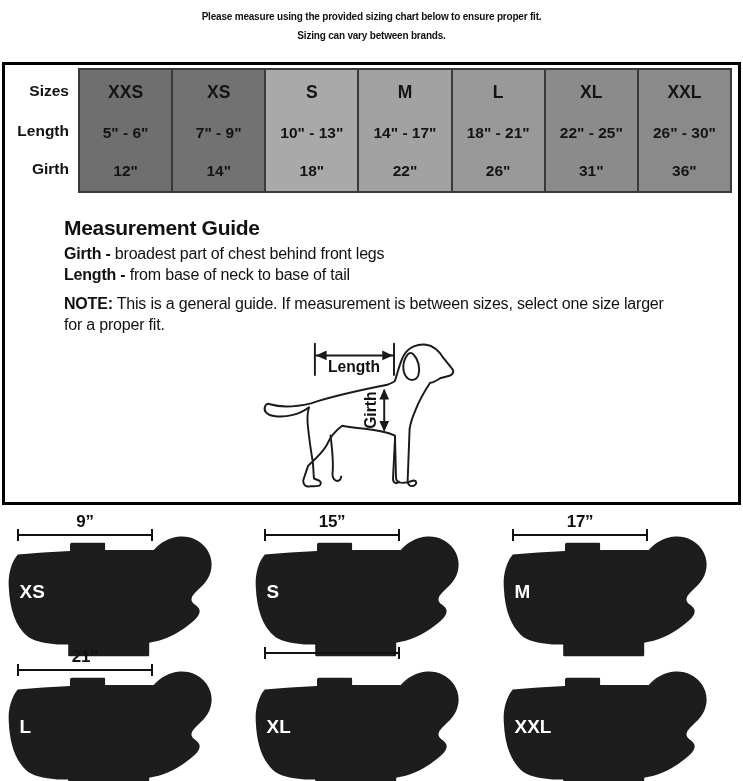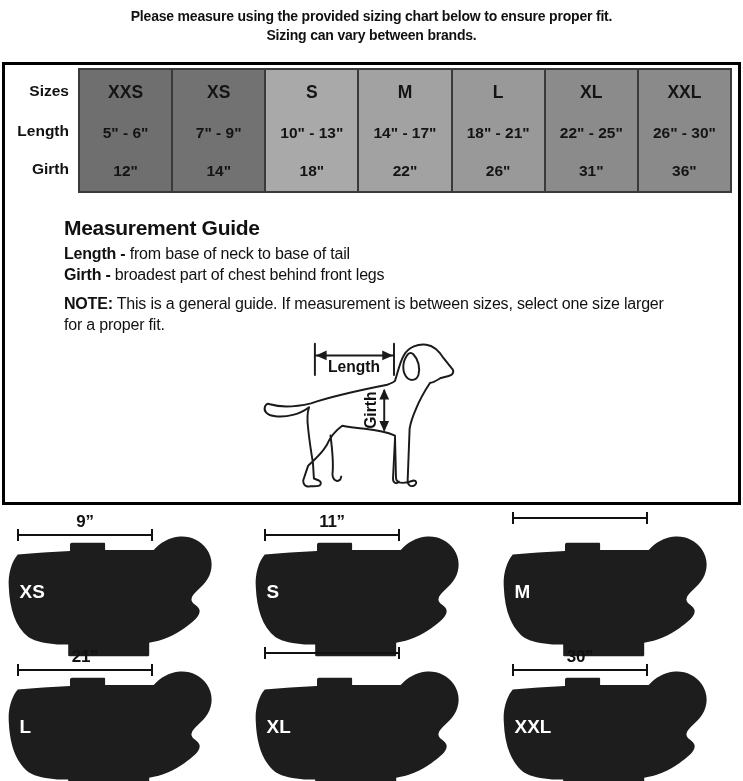--- a/index.html
+++ b/index.html
@@ -2,21 +2,21 @@
 <html><head>
 <meta charset="utf-8">
 <style>
   html,body{margin:0;padding:0;}
   body{
     width:743px;height:781px;position:relative;background:#fff;
     font-family:"Liberation Sans","DejaVu Sans",sans-serif;color:#111;
     overflow:hidden;
   }
   
-  .header{padding-top:7px;text-align:center;font-weight:bold;font-size:14px;line-height:19px;letter-spacing:-0.2px;}
+  .header{padding-top:7px;text-align:center;font-weight:bold;font-size:10px;line-height:19px;letter-spacing:-0.2px;}
   
   .main-box{
     position:absolute;left:2px;top:62px;width:733px;height:437px;
     border:3px solid #000;background:#fff;
   }
   
   .size-table{display:flex;margin:3px 6px 0 0;}
   .row-labels{width:73px;display:flex;flex-direction:column;}
   .row-labels .lbl{display:flex;align-items:center;justify-content:flex-end;padding-right:9px;font-weight:bold;font-size:15.5px;}
   .cols{flex:1;display:flex;border:2px solid #3a3a3a;}
@@ -97,22 +97,22 @@
       <div class="col" style="background-color: rgb(138, 138, 138);">
         <div class="cell r-size">XXL</div>
         <div class="cell r-length">26" - 30"</div>
         <div class="cell r-girth">36"</div>
       </div>
     </div>
   </div>
 
   <div class="guide">
     <h2>Measurement Guide</h2>
+    <p><span class="b">Girth -</span><span> broadest part of chest behind front legs</span></p>
     <p><span class="b">Length -</span><span> from base of neck to base of tail</span></p>
-    <p><span class="b">Girth -</span><span> broadest part of chest behind front legs</span></p>
     <p class="note"><span class="b">NOTE:</span><span> This is a general guide. If measurement is between sizes, select one size larger for a proper fit.</span></p>
   </div>
 
   <div class="dog-wrap">
     <svg viewBox="0 0 360 170">
       <g fill="none" stroke="#1a1a1a" stroke-width="2" stroke-linejoin="round" stroke-linecap="round">
 
         <path d="M139,108 L137,148 C137,153 141,154 143,151"></path>
         <path d="M73,104 C75,120 76,135 75,143 C75,150 80,152 83,149 L84,146"></path>
 
@@ -180,31 +180,32 @@
       <div class="measure-line"></div>
     </div>
     <svg class="coat-svg" viewBox="0 0 230 135">
       <path fill="#1d1d1d" d="M12,22 C5,30 1,44 2,58 C3,82 9,102 24,114 C32,119 44,121 56,122 L68,122 L68,134 C68,135 69,135 70,135 L156,135 C158,135 158,134 158,133 L158,120 C172,118 186,112 197,104 C206,97 215,91 214,84 C213,78 204,77 205,71 C206,65 217,59 223,49 C229,39 229,26 222,16 C215,6 203,1 192,2 C180,3 170,9 163,17 L109,17 L109,10 C109,9 108,9 107,9 L72,9 C71,9 70,10 70,11 L70,18 C50,19 30,20 12,22 Z"></path>
       <text x="14" y="70">XS</text>
     </svg>
   </div>
 
   <div class="coat-cell">
     <div class="measure">
-      <span class="measure-label">11”</span>
+      <span class="measure-label">15”</span>
       <div class="measure-line"></div>
     </div>
     <svg class="coat-svg" viewBox="0 0 230 135">
       <path fill="#1d1d1d" d="M12,22 C5,30 1,44 2,58 C3,82 9,102 24,114 C32,119 44,121 56,122 L68,122 L68,134 C68,135 69,135 70,135 L156,135 C158,135 158,134 158,133 L158,120 C172,118 186,112 197,104 C206,97 215,91 214,84 C213,78 204,77 205,71 C206,65 217,59 223,49 C229,39 229,26 222,16 C215,6 203,1 192,2 C180,3 170,9 163,17 L109,17 L109,10 C109,9 108,9 107,9 L72,9 C71,9 70,10 70,11 L70,18 C50,19 30,20 12,22 Z"></path>
       <text x="14" y="70">S</text>
     </svg>
   </div>
 
   <div class="coat-cell">
     <div class="measure">
+      <span class="measure-label">17”</span>
       <div class="measure-line"></div>
     </div>
     <svg class="coat-svg" viewBox="0 0 230 135">
       <path fill="#1d1d1d" d="M12,22 C5,30 1,44 2,58 C3,82 9,102 24,114 C32,119 44,121 56,122 L68,122 L68,134 C68,135 69,135 70,135 L156,135 C158,135 158,134 158,133 L158,120 C172,118 186,112 197,104 C206,97 215,91 214,84 C213,78 204,77 205,71 C206,65 217,59 223,49 C229,39 229,26 222,16 C215,6 203,1 192,2 C180,3 170,9 163,17 L109,17 L109,10 C109,9 108,9 107,9 L72,9 C71,9 70,10 70,11 L70,18 C50,19 30,20 12,22 Z"></path>
       <text x="14" y="70">M</text>
     </svg>
   </div>
 
   <div class="coat-cell">
     <div class="measure">
@@ -221,23 +222,19 @@
     <div class="measure">
       <div class="measure-line"></div>
     </div>
     <svg class="coat-svg" viewBox="0 0 230 135">
       <path fill="#1d1d1d" d="M12,22 C5,30 1,44 2,58 C3,82 9,102 24,114 C32,119 44,121 56,122 L68,122 L68,134 C68,135 69,135 70,135 L156,135 C158,135 158,134 158,133 L158,120 C172,118 186,112 197,104 C206,97 215,91 214,84 C213,78 204,77 205,71 C206,65 217,59 223,49 C229,39 229,26 222,16 C215,6 203,1 192,2 C180,3 170,9 163,17 L109,17 L109,10 C109,9 108,9 107,9 L72,9 C71,9 70,10 70,11 L70,18 C50,19 30,20 12,22 Z"></path>
       <text x="14" y="70">XL</text>
     </svg>
   </div>
 
   <div class="coat-cell">
-    <div class="measure">
-      <span class="measure-label">30”</span>
-      <div class="measure-line"></div>
-    </div>
     <svg class="coat-svg" viewBox="0 0 230 135">
       <path fill="#1d1d1d" d="M12,22 C5,30 1,44 2,58 C3,82 9,102 24,114 C32,119 44,121 56,122 L68,122 L68,134 C68,135 69,135 70,135 L156,135 C158,135 158,134 158,133 L158,120 C172,118 186,112 197,104 C206,97 215,91 214,84 C213,78 204,77 205,71 C206,65 217,59 223,49 C229,39 229,26 222,16 C215,6 203,1 192,2 C180,3 170,9 163,17 L109,17 L109,10 C109,9 108,9 107,9 L72,9 C71,9 70,10 70,11 L70,18 C50,19 30,20 12,22 Z"></path>
       <text x="14" y="70">XXL</text>
     </svg>
   </div>
 
 </div>
 
 </body></html>

